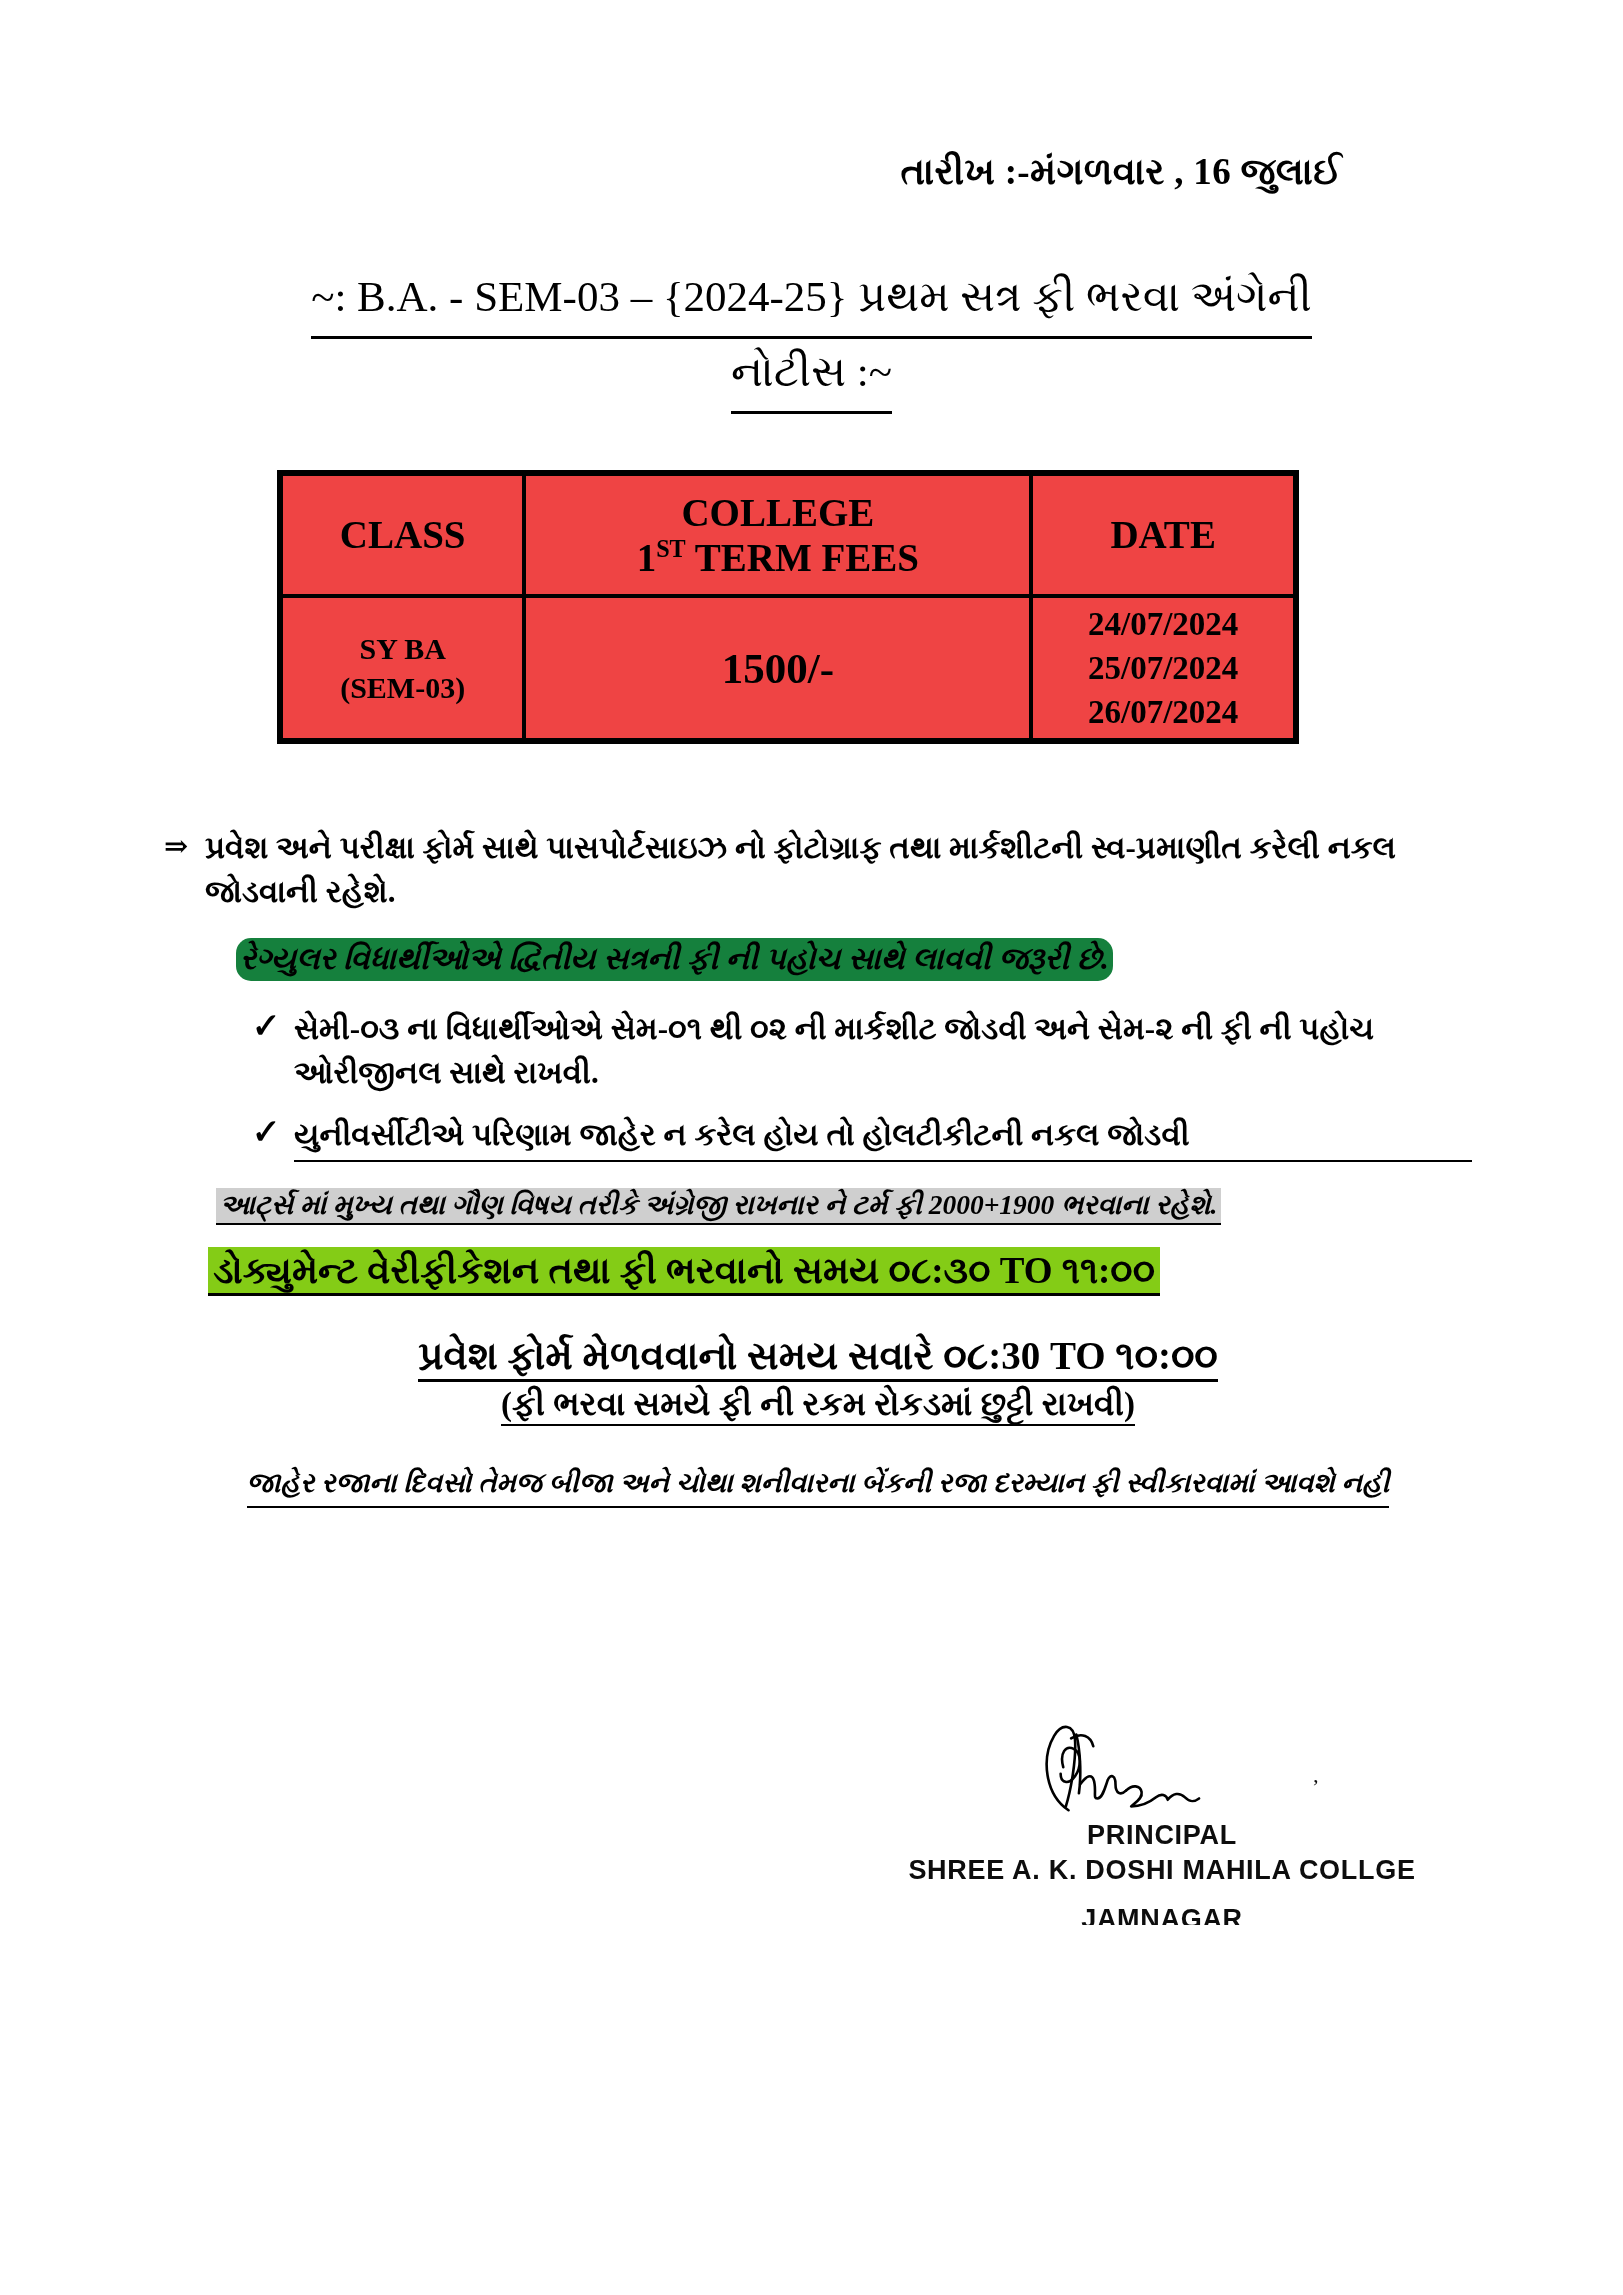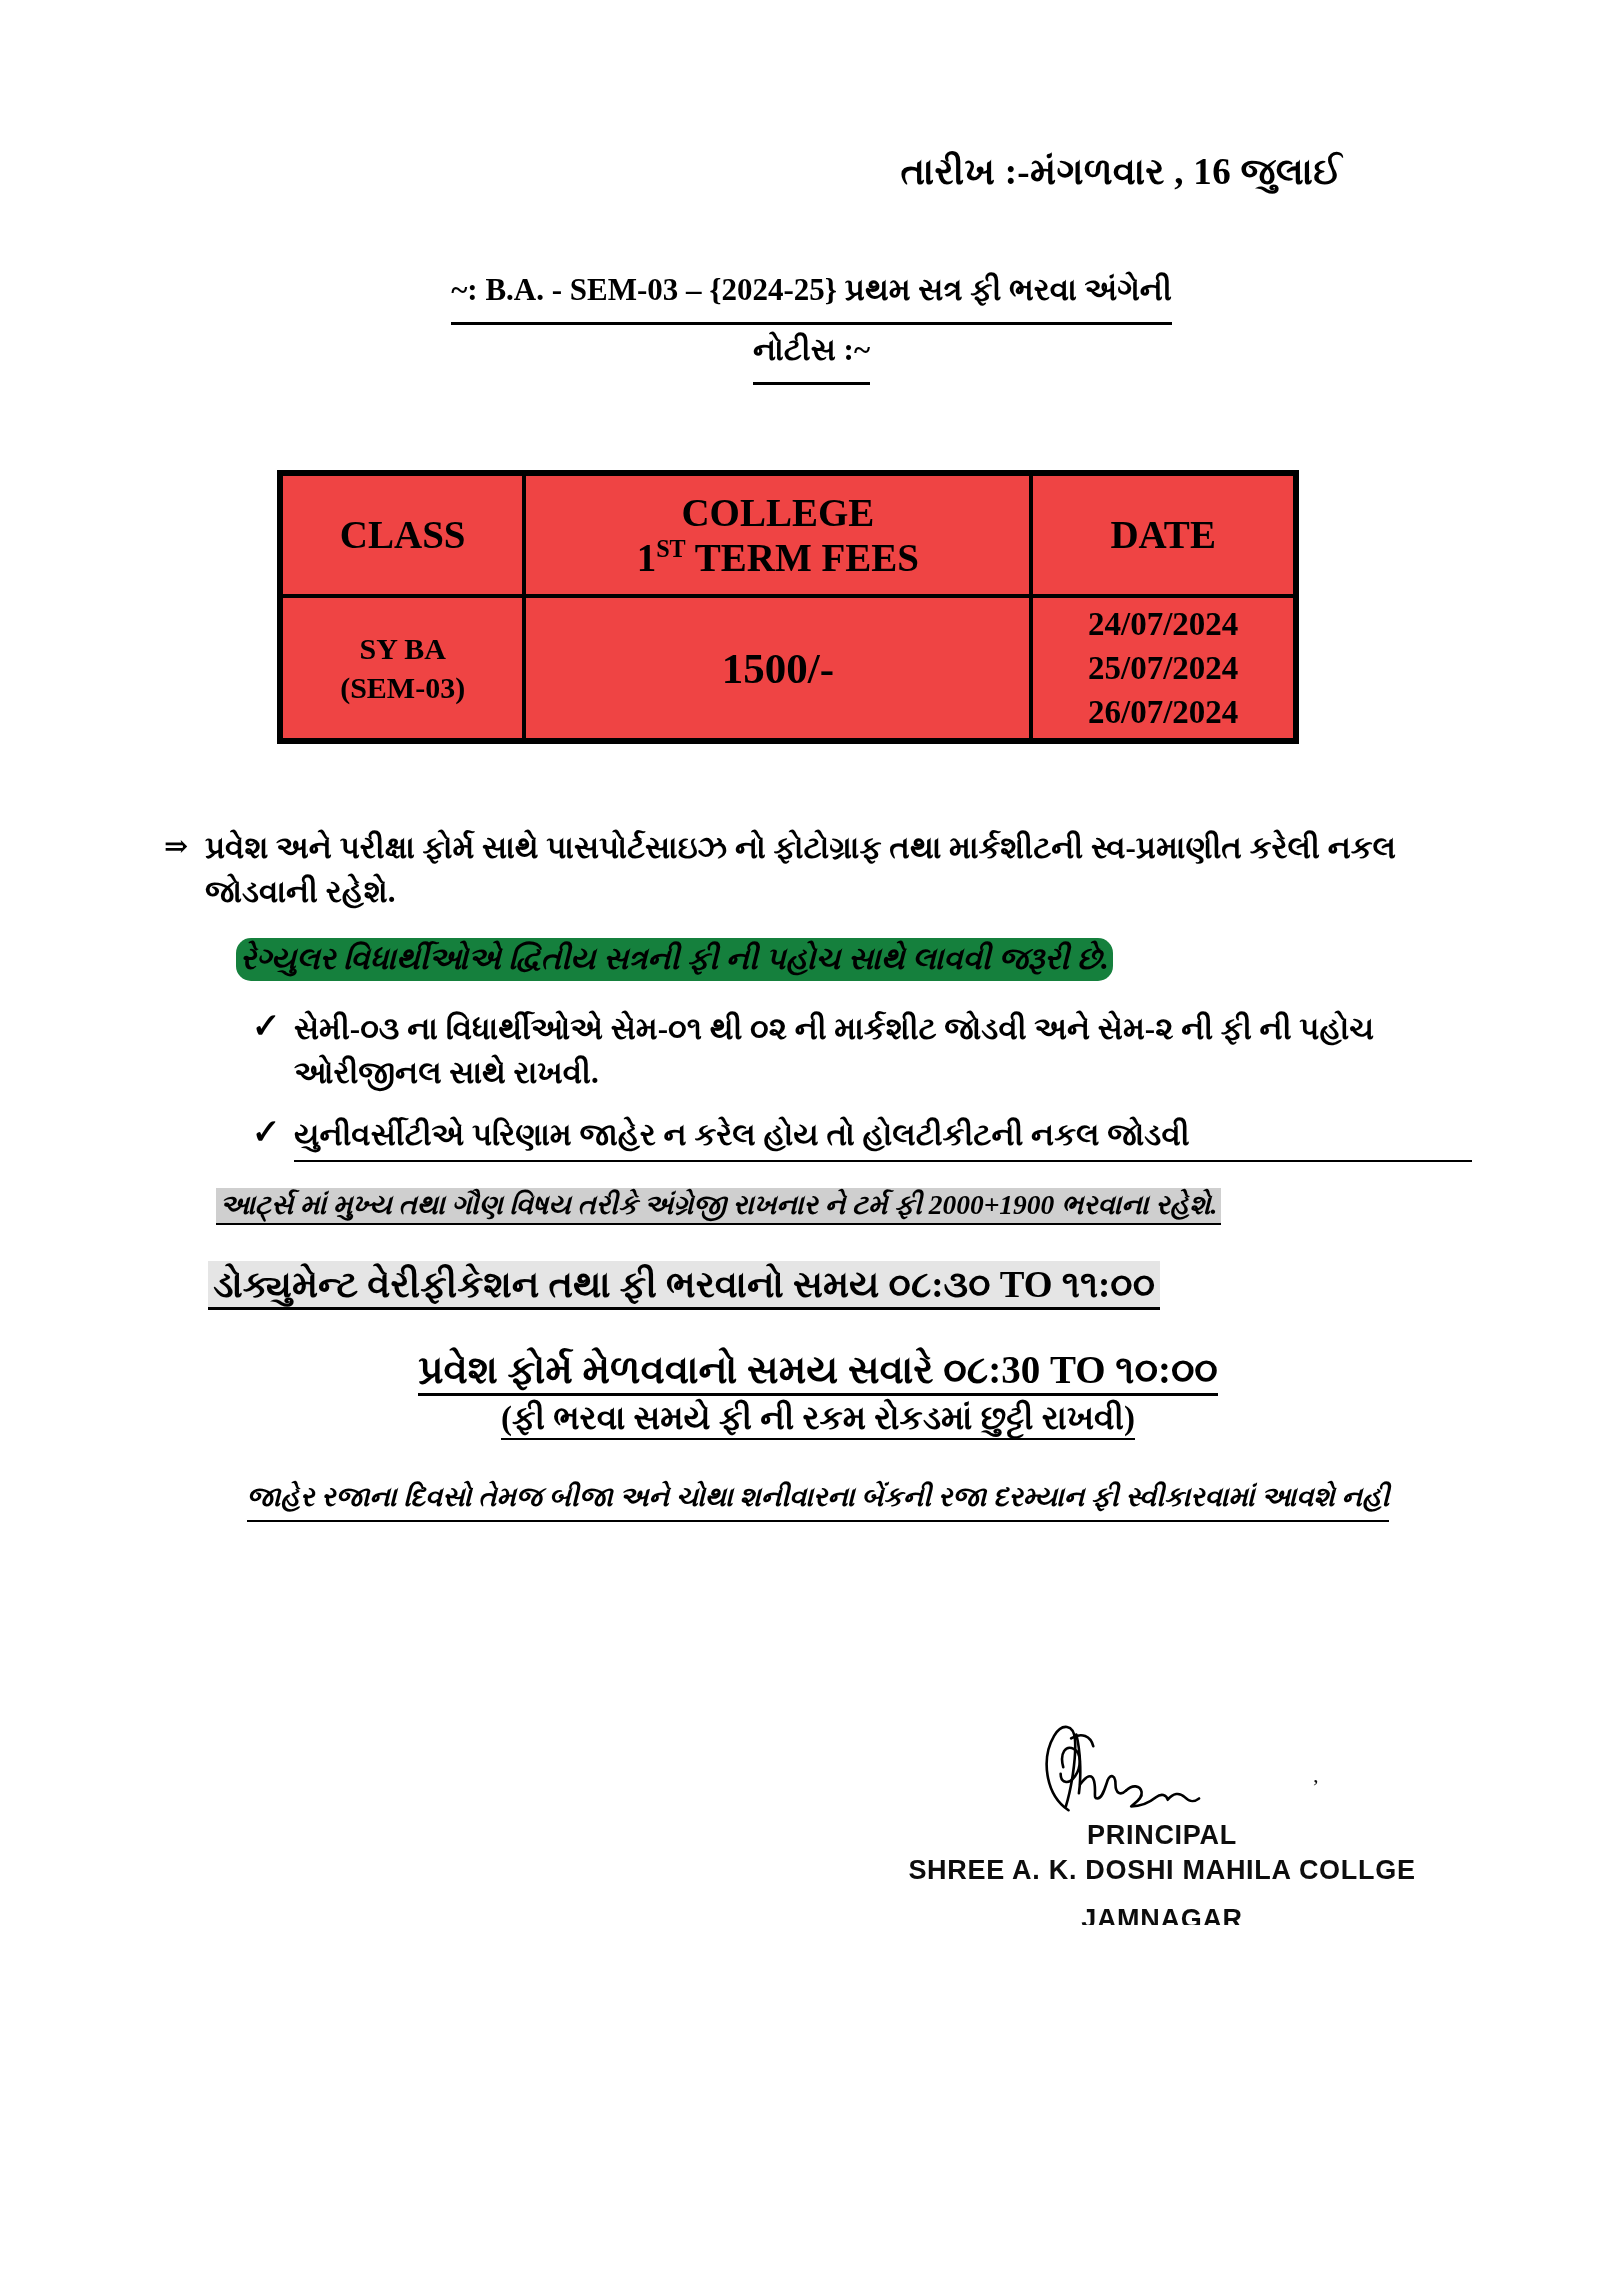--- a/index.html
+++ b/index.html
@@ -35,22 +35,22 @@
   
   .title-block {
     position: absolute;
     top: 271px;
     left: 0;
     width: 1623px;
     text-align: center;
   }
   .title-line {
     display: inline-block;
-    font-size: 31px;
-    font-weight: 700;
+    font-size: 43px;
+    font-weight: 400;
     line-height: 1.22;
     border-bottom: 3.9px solid #000;
     padding-bottom: 13px;
     white-space: nowrap;
   }
   .title-line.second { margin-top: 6.5px; }
 
   
   .fee-table-wrap {
     position: absolute;
@@ -162,25 +162,25 @@
     font-size: 27.5px;
     font-weight: 700;
     font-style: italic;
     background: #cfcfcf;
     display: inline-block;
     padding: 1.3px 3.9px;
     border-bottom: 2.6px solid #000;
   }
 
   .hl-line3 {
-    margin-top: 36px;
+    margin-top: 22px;
     margin-left: 44px;
     font-size: 37px;
     font-weight: 700;
-    background: #e5e5e5;
+    background: #84cc16;
     display: inline-block;
     padding: 1.3px 5.2px;
     border-bottom: 3.3px solid #000;
   }
 
   .big-line {
     margin-top: 37px;
     text-align: center;
     font-size: 39px;
     font-weight: 700;

